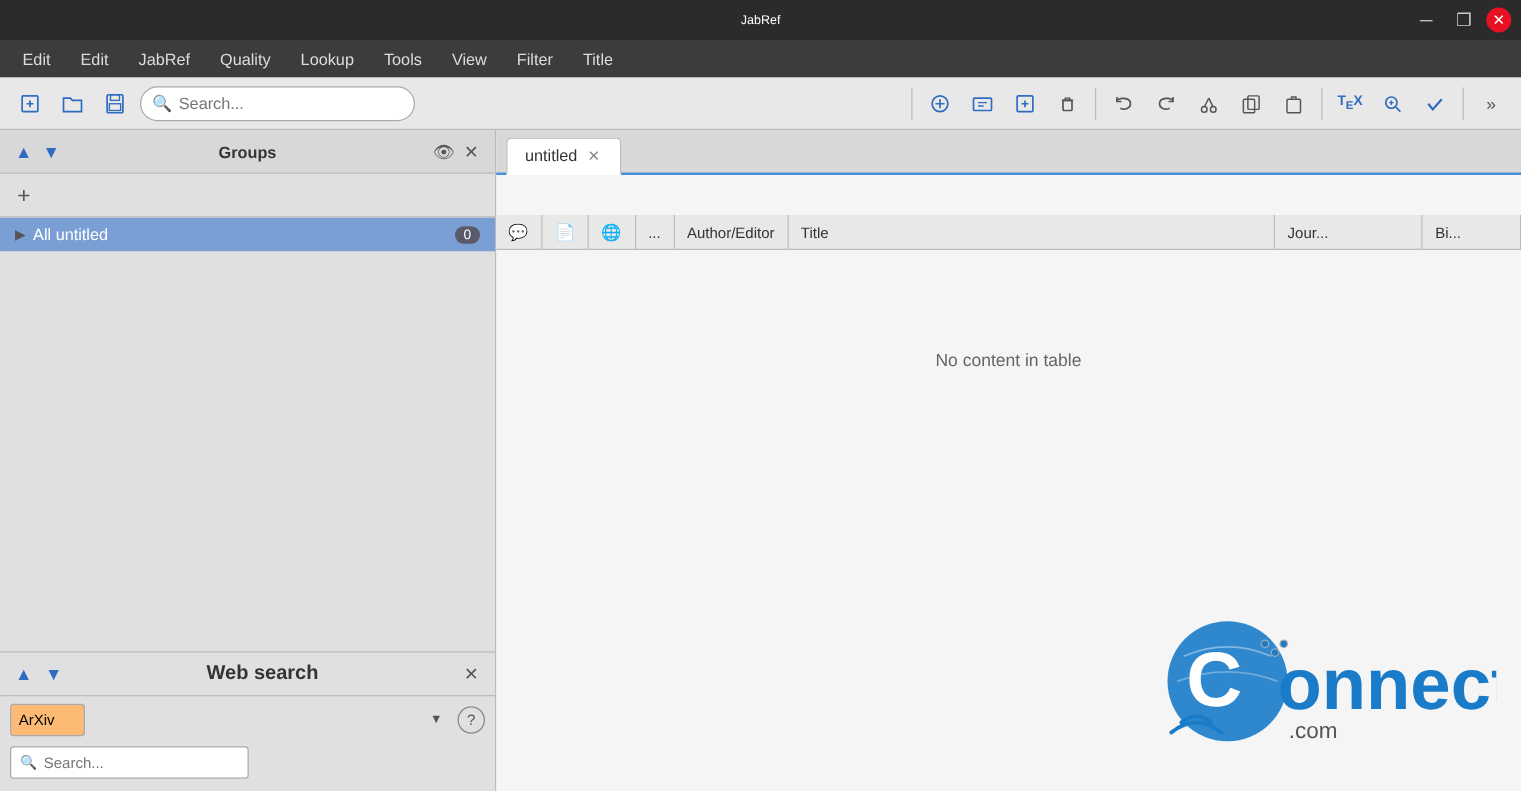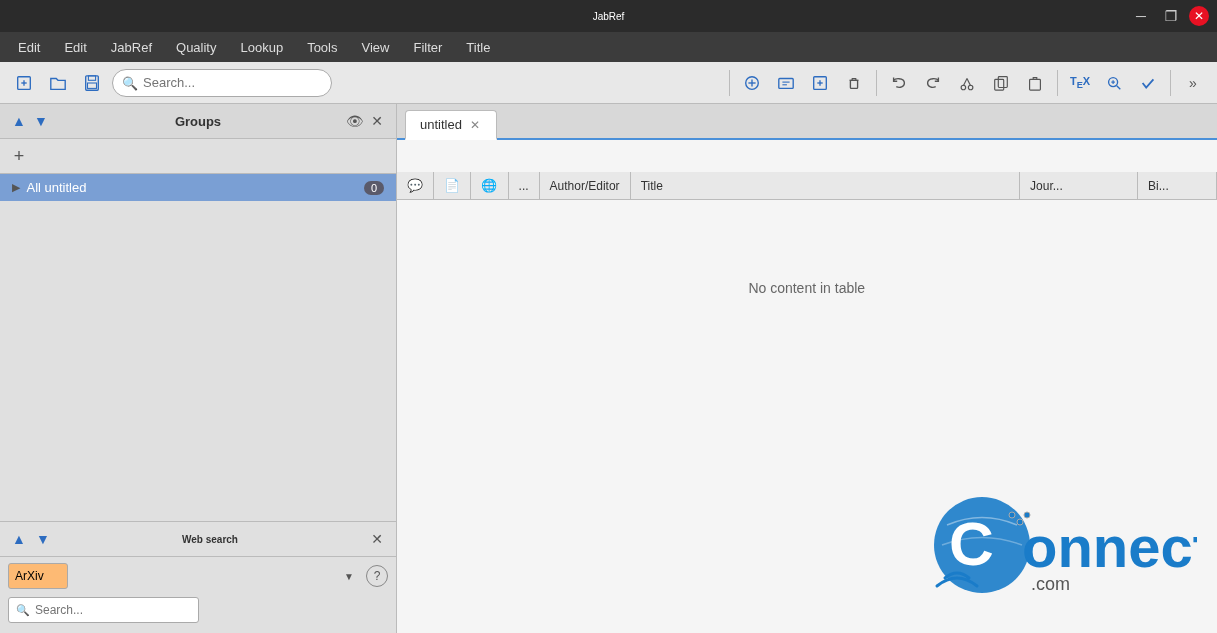--- a/index.html
+++ b/index.html
@@ -137,21 +137,21 @@
     
     #websearch-section {
       border-top: 1px solid #bbb;
       background: #e0e0e0;
       padding-bottom: 4px;
     }
     #websearch-header {
       display: flex; align-items: center; padding: 6px 8px;
       border-bottom: 1px solid #bbb;
     }
-    #websearch-title { font-weight: bold; color: #333; flex: 1; text-align: center; font-size: 10px; }
+    #websearch-title { font-weight: bold; color: #333; flex: 1; text-align: center; font-size: 16px; }
     #websearch-controls { display: flex; gap: 2px; }
 
     #arxiv-row {
       display: flex; align-items: center; padding: 6px 8px; gap: 6px;
     }
     #arxiv-select {
       flex: 1; height: 26px; border: 1px solid #aaa; border-radius: 3px;
       padding: 0 6px; font-size: 12px; background: #fdba74; outline: none;
       appearance: none; cursor: pointer;
     }

